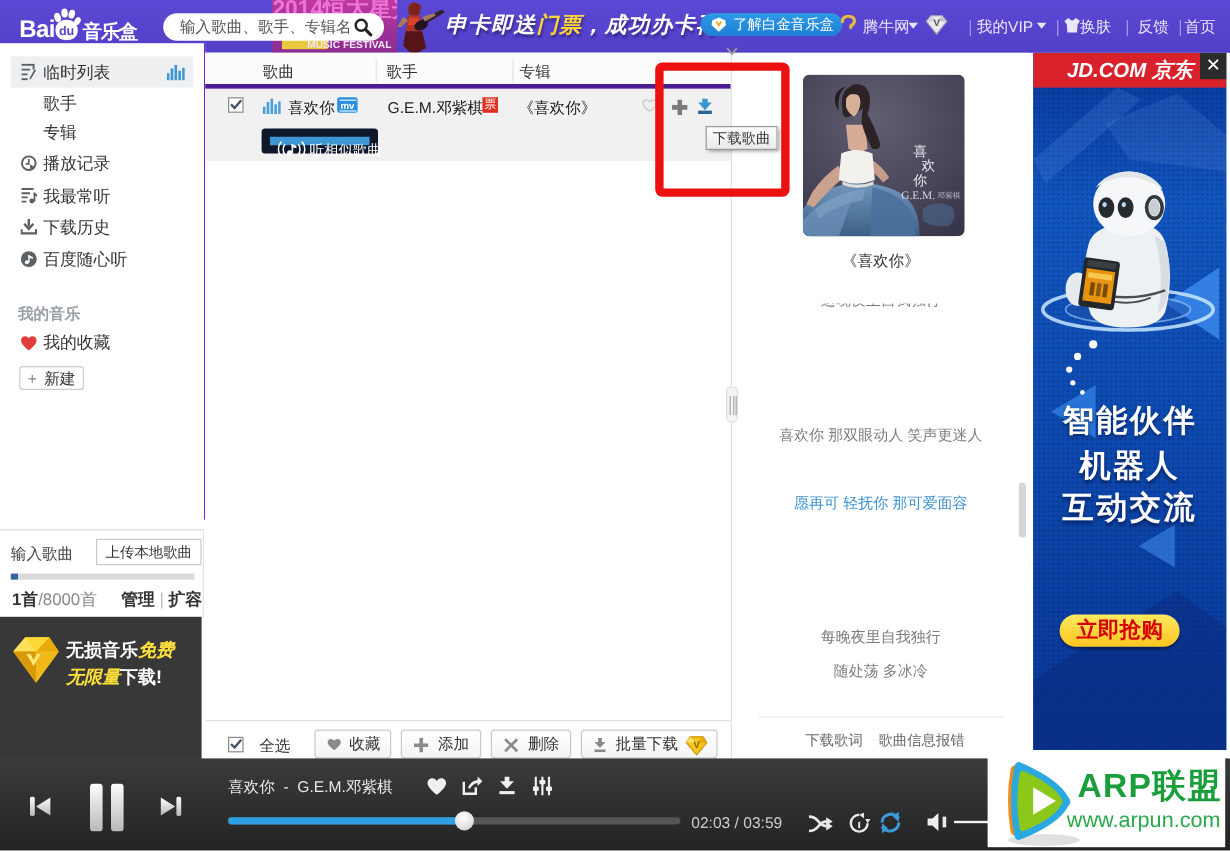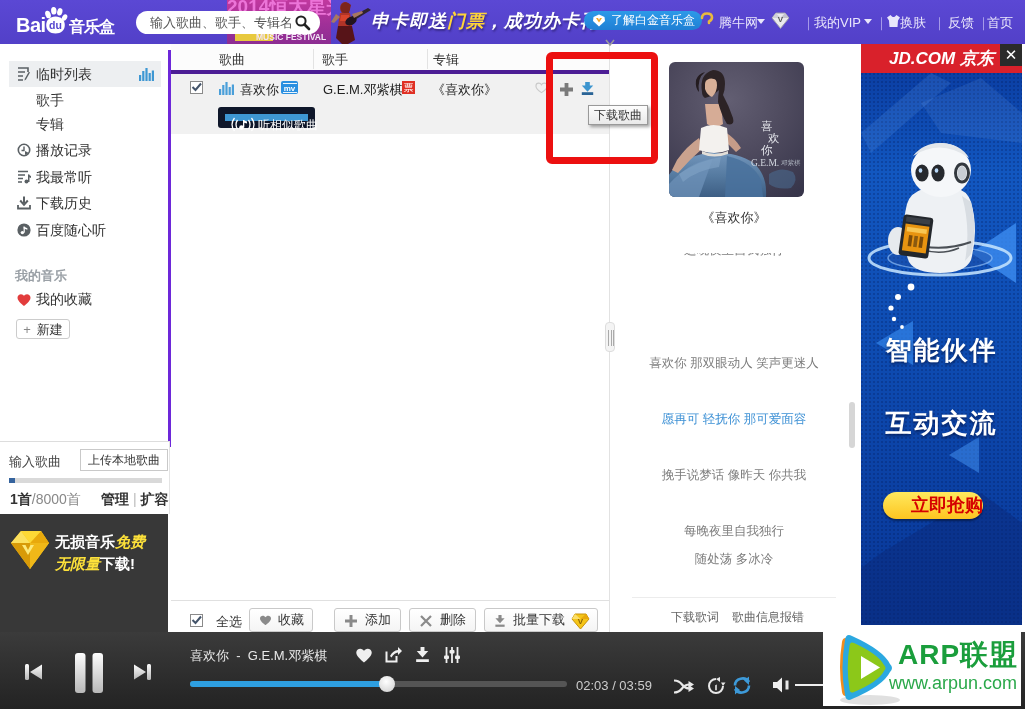--- a/index.html
+++ b/index.html
@@ -7,21 +7,21 @@
 #stage { position:relative; width:1025px; height:709px; background:#fff; overflow:hidden; }
 .abs { position:absolute; }
 
 
 #topbar { left:0; top:0; width:1025px; height:44px; background:linear-gradient(180deg,#5b48d4,#5240c8); }
 #searchbox { left:136px; top:11px; width:184px; height:23px; background:#fff; border-radius:12px; color:#555; font-size:13px; line-height:23px; padding-left:14px; }
 #adtext { left:371px; top:9px; font-size:18px; font-weight:bold; font-style:italic; color:#fff; letter-spacing:1px; text-shadow:1px 2px 2px rgba(20,10,60,.45); }
 #pill { left:584px; top:11px; width:118px; height:19px; background:linear-gradient(180deg,#2d9ae8,#1f7fd4); border-radius:10px; color:#fff; font-size:12px; line-height:19px; }
 .topmenu { top:14px; color:#e9e6fb; font-size:13px; }
 
-#sidebar { left:0; top:50px; width:171px; height:397px; background:#fff; border-right:3px solid #6d28d9; }
+#sidebar { left:0; top:36px; width:171px; height:397px; background:#fff; border-right:1px solid #6d28d9; }
 .snav { position:absolute; left:0; width:171px; height:26px; font-size:14px; color:#333; line-height:26px; }
 .snav .txt { position:absolute; left:36px; }
 #sel { left:9px; top:11px; width:152px; height:26px; background:#edeff1; }
 .sicon { position:absolute; left:17px; top:6px; width:14px; height:14px; }
 #mymusic { left:15px; top:217px; color:#9aa0a6; font-size:13px; font-weight:bold; }
 #newbtn { left:16px; top:269px; width:54px; height:20px; border:1px solid #ccc; border-radius:3px; font-size:13px; color:#333; text-align:center; line-height:19px; }
 
 #cloud { left:0; top:441px; width:170px; height:73px; background:#fff; border-top:1px solid #ddd; border-right:1px solid #e4e4e4; }
 #upload { position:absolute; left:80px; top:7px; width:88px; height:22px; border:1px solid #c9c9c9; background:#fff; font-size:12px; color:#333; text-align:center; line-height:21px; }
 #cprog { position:absolute; left:9px; top:36px; width:153px; height:5px; background:#d9d9d9; }
@@ -40,21 +40,21 @@
 
 #lyrics { left:609px; top:44px; width:248px; height:588px; background:#fff; border-left:1px solid #e2e2e2; }
 .lyr { position:absolute; width:248px; left:0; text-align:center; font-size:12.5px; color:#7d7d7d; white-space:nowrap; }
 .lyr.cur { color:#3e91d5; }
 #album { position:absolute; left:59px; top:18px; width:135px; height:135px; border-radius:6px; overflow:hidden; }
 
 #jdad { left:861px; top:44px; width:161px; height:581px; background:linear-gradient(180deg,#0d50b4,#0a3f9a); overflow:hidden; }
 #jdband { position:absolute; left:0; top:0; width:161px; height:29px; background:#d9212b; color:#fff; font-weight:bold; font-size:17px; font-style:italic; text-align:center; line-height:29px; letter-spacing:0px; }
 #jdx { position:absolute; right:0; top:0; width:22px; height:22px; background:#2b2b2b; color:#fff; text-align:center; line-height:22px; font-size:15px; }
 .jdtxt { position:absolute; width:161px; text-align:center; color:#fff; font-weight:bold; font-size:26px; letter-spacing:2px; text-shadow:0 2px 3px rgba(0,0,30,.5); }
-#jdbtn { position:absolute; left:22px; top:448px; width:100px; height:27px; background:linear-gradient(180deg,#ffe95e,#fdc520); border-radius:14px; color:#d50000; font-size:18px; font-weight:bold; text-align:right; line-height:27px; box-shadow:0 2px 2px rgba(0,0,0,.4); }
+#jdbtn { position:absolute; left:22px; top:468px; width:100px; height:27px; background:linear-gradient(180deg,#ffe95e,#fdc520); border-radius:14px; color:#d50000; font-size:18px; font-weight:bold; text-align:center; line-height:27px; box-shadow:0 2px 2px rgba(0,0,0,.4); }
 
 #player { left:0; top:632px; width:1025px; height:77px; background:linear-gradient(180deg,#3b3b3b,#232323); }
 #ptitle { position:absolute; left:190px; top:15px; color:#e8e8e8; font-size:13px; }
 #ptrack { position:absolute; left:190px; top:49px; width:377px; height:6px; background:#555; border-radius:3px; }
 #pfill { position:absolute; left:0; top:0; width:196px; height:6px; background:#2e9fe0; border-radius:3px; }
 #pknob { position:absolute; left:189px; top:-5px; width:16px; height:16px; background:radial-gradient(circle at 45% 35%,#fff,#ccc); border-radius:50%; }
 #ptime { position:absolute; left:576px; top:46px; color:#ccc; font-size:13px; }
 
 #arp { left:823px; top:627px; width:198px; height:79px; background:#fff; }
 
@@ -280,21 +280,21 @@
         </svg>
       <span style="position:absolute;left:33px;top:1px;">听相似歌曲</span>
     </div>
     <div id="btoolbar">
       <div class="abs" style="left:19px;top:13px;width:13px;height:13px;background:#fff;border:1px solid #8a8a8a;">
         <svg width="11" height="11" viewBox="0 0 11 11" style="position:absolute;left:0;top:0;">
             <path d="M1.5,5 L4.5,8 L10,1.5" fill="none" stroke="#44546a" stroke-width="2"></path>
           </svg>
       </div>
       <span class="abs" style="left:45px;top:12px;font-size:13px;color:#333;">全选</span>
-      <div class="tbtn" style="left:78px;width:64px;padding-left:39px;">
+      <div class="tbtn" style="left:91px;width:64px;padding-left:39px;">
         <svg style="position:absolute;left:9px;top:6px;" width="13" height="11" viewBox="0 0 14 12">
             <path d="M7,11 C7,11 1,7 1,3.8 C1,1.8 2.5,0.8 4,0.8 C5.2,0.8 6.5,1.5 7,2.5 C7.5,1.5 8.8,0.8 10,0.8 C11.5,0.8 13,1.8 13,3.8 C13,7 7,11 7,11 Z" fill="#8a8a8a"></path>
           </svg>
         <span style="position:absolute;left:28px;">收藏</span>
       </div>
       <div class="tbtn" style="left:163px;width:67px;">
         <svg style="position:absolute;left:10px;top:6px;" width="12" height="12" viewBox="0 0 13 13">
             <path d="M4.9,0 L8.1,0 L8.1,4.9 L13,4.9 L13,8.1 L8.1,8.1 L8.1,13 L4.9,13 L4.9,8.1 L0,8.1 L0,4.9 L4.9,4.9 Z" fill="#8a8a8a"></path>
           </svg>
         <span style="position:absolute;left:30px;">添加</span>
@@ -375,21 +375,20 @@
         <text x="82" y="104" font-size="9.5" fill="#d4d8e0" font-family="Liberation Serif,serif">G.E.M.</text>
         <text x="112" y="103" font-size="6.5" fill="#aab0bc">邓紫棋</text>
       </svg>
     </div>
     <div class="abs" style="left:0;top:165px;width:248px;text-align:center;font-size:13px;color:#333;">《喜欢你》</div>
     <div class="abs" style="left:0;top:209px;width:248px;height:4px;overflow:hidden;">
       <div class="lyr" style="top:-11px;left:0;">这晚夜里自我独行</div>
     </div>
     <div class="lyr" style="top:311px;">喜欢你 那双眼动人 笑声更迷人</div>
     <div class="lyr cur" style="top:367px;">愿再可 轻抚你 那可爱面容</div>
-    <div class="lyr" style="top:423px;">挽手说梦话 像昨天 你共我</div>
     <div class="lyr" style="top:479px;">每晚夜里自我独行</div>
     <div class="lyr" style="top:507px;">随处荡 多冰冷</div>
     <div class="abs" style="left:22px;top:553px;width:204px;height:1px;background:#ececec;"></div>
     <div class="abs" style="left:61px;top:565px;font-size:12px;color:#666;">下载歌词</div>
     <div class="abs" style="left:122px;top:565px;font-size:12px;color:#666;">歌曲信息报错</div>
   </div>
 
   <div class="abs" style="left:849px;top:402px;width:6px;height:46px;background:#d6d6d6;border-radius:3px;"></div>
   <div class="abs" id="jdad">
     <svg class="abs" style="left:0;top:29px;" width="161" height="552" viewBox="0 0 161 552">
@@ -453,20 +452,21 @@
       <ellipse cx="59.5" cy="126.5" rx="1.8" ry="2.2" fill="#b8d8f8"></ellipse>
       <ellipse cx="75.5" cy="126.5" rx="1.8" ry="2.2" fill="#b8d8f8"></ellipse>
 
       <circle cx="50" cy="243" r="3.4" fill="#fff"></circle>
       <circle cx="37" cy="253" r="3" fill="#fff"></circle>
       <circle cx="30" cy="264" r="2.6" fill="#fff"></circle>
       <circle cx="33" cy="275" r="2.2" fill="#fff"></circle>
       <circle cx="41" cy="283" r="1.9" fill="#fff"></circle>
     </svg>
     <div class="jdtxt" style="top:289px;">智能伙伴</div>
+    <div class="jdtxt" style="top:327px;">机器人</div>
     <div class="jdtxt" style="top:362px;">互动交流</div>
     <div id="jdbtn">立即抢购</div>
   </div>
   <div class="abs" id="player">
     <svg class="abs" style="left:24px;top:31px;" width="19" height="18" viewBox="0 0 19 18">
       <defs>
           <linearGradient id="wg" x1="0" y1="0" x2="0" y2="1">
             <stop offset="0" stop-color="#fdfdfd"></stop>
             <stop offset="1" stop-color="#b8b8b8"></stop>
           </linearGradient>

